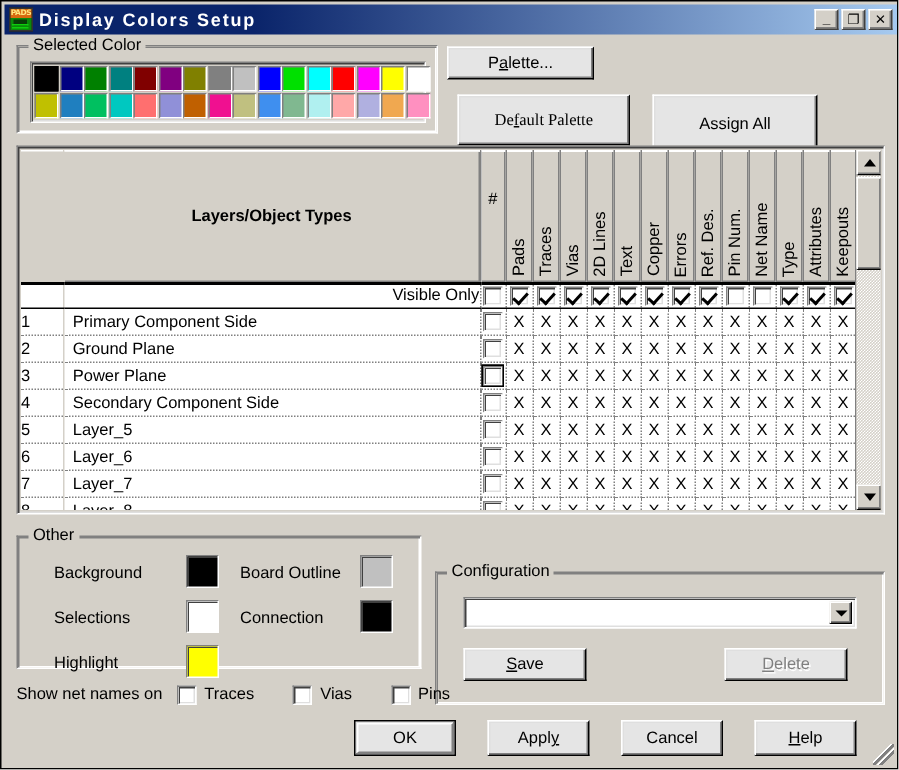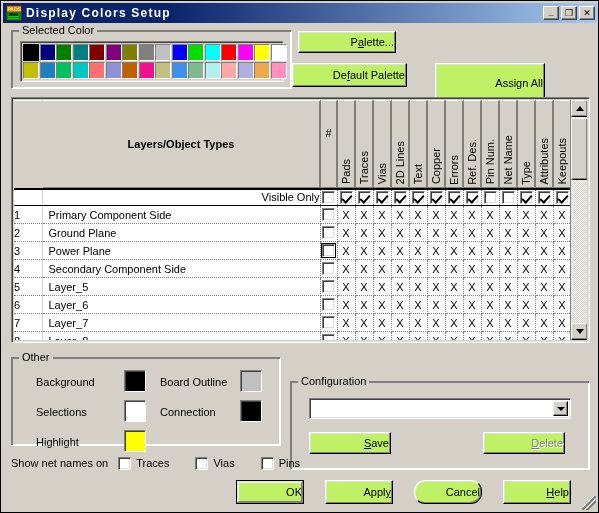--- a/index.html
+++ b/index.html
@@ -141,54 +141,54 @@
     cursor: default;
     flex: 0 0 auto;
   }
   .swatch.sel {
     border: 2px solid #000000;
     width: 16px; height: 17px;
   }
 
   
   .btn {
-    background: #bef264;
+    background: #e5e5e5;
     border: 1px solid #ffffff;
     border-right-color: #000000;
     border-bottom-color: #000000;
     box-shadow: inset -1px -1px 0 #808080, inset 1px 1px 0 #dfdfdf;
     font-family: "Liberation Sans", sans-serif;
     font-size: 11px;
     color: #000000;
-    display: flex; align-items: center; justify-content: flex-end;
+    display: flex; align-items: center; justify-content: center;
     cursor: default;
     position: absolute;
     padding: 1px;
   }
   .btn.disabled { color: #808080; text-shadow: 1px 1px 0 #ffffff; }
   .btn.default {
     border: 1px solid #000000;
   }
   .btn.default .inner {
     position: absolute; left: 1px; top: 1px; right: 1px; bottom: 1px;
     border: 1px solid #ffffff;
     border-right-color: #808080;
     border-bottom-color: #808080;
     pointer-events: none;
   }
   .u { text-decoration: underline; }
 
   #btn-palette      { left: 297px; top: 30px;  width: 98px;  height: 22px; }
-  #btn-default-pal  { left: 291px; top: 62px;  width: 115px; height: 24px; }
+  #btn-default-pal  { left: 304px; top: 62px;  width: 115px; height: 34px; font-family: Liberation Serif, serif; }
   #btn-assign-all   { left: 434px; top: 62px;  width: 110px; height: 39px; }
   #btn-save         { left: 18px;  top: 50px;  width: 82px;  height: 22px; }
   #btn-delete       { left: 192px; top: 50px;  width: 82px;  height: 22px; }
   #btn-ok           { left: 235px; top: 479px; width: 68px;  height: 24px; }
   #btn-apply        { left: 324px; top: 479px; width: 68px;  height: 24px; }
-  #btn-cancel       { left: 413px; top: 479px; width: 68px;  height: 24px; border-radius: 11px; }
+  #btn-cancel       { left: 413px; top: 479px; width: 68px;  height: 24px; }
   #btn-help         { left: 502px; top: 479px; width: 68px;  height: 24px; }
 
   
   .grid-frame {
     position: absolute;
     left: 10px; top: 96px;
     width: 579px; height: 246px;
     background: #d4d0c8;
     border: 1px solid #808080;
     border-right-color: #ffffff;

